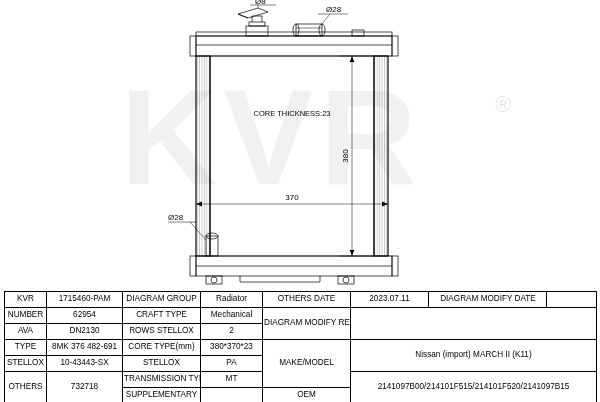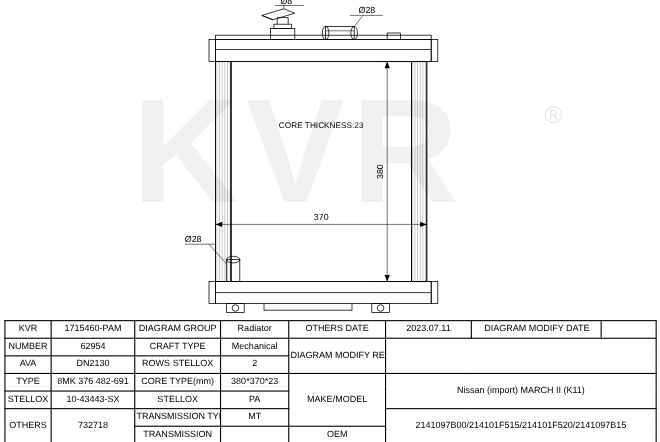--- a/index.html
+++ b/index.html
@@ -254,21 +254,21 @@
 
         <tr>
           <td class="lbl" rowspan="2">OTHERS</td>
           <td rowspan="2">732718</td>
           <td class="lbl wrap">TRANSMISSION TYPE</td>
           <td>MT</td>
           <td rowspan="2" colspan="2">2141097B00/214101F515/214101F520/2141097B15</td>
         </tr>
 
         <tr>
-          <td class="lbl">TRANSMISSION</td>
+          <td class="lbl">SUPPLEMENTARY</td>
           <td></td>
           <td>OEM</td>
         </tr>
       </tbody>
     </table>
   </div>
 
 </div>
 
 </body></html>

